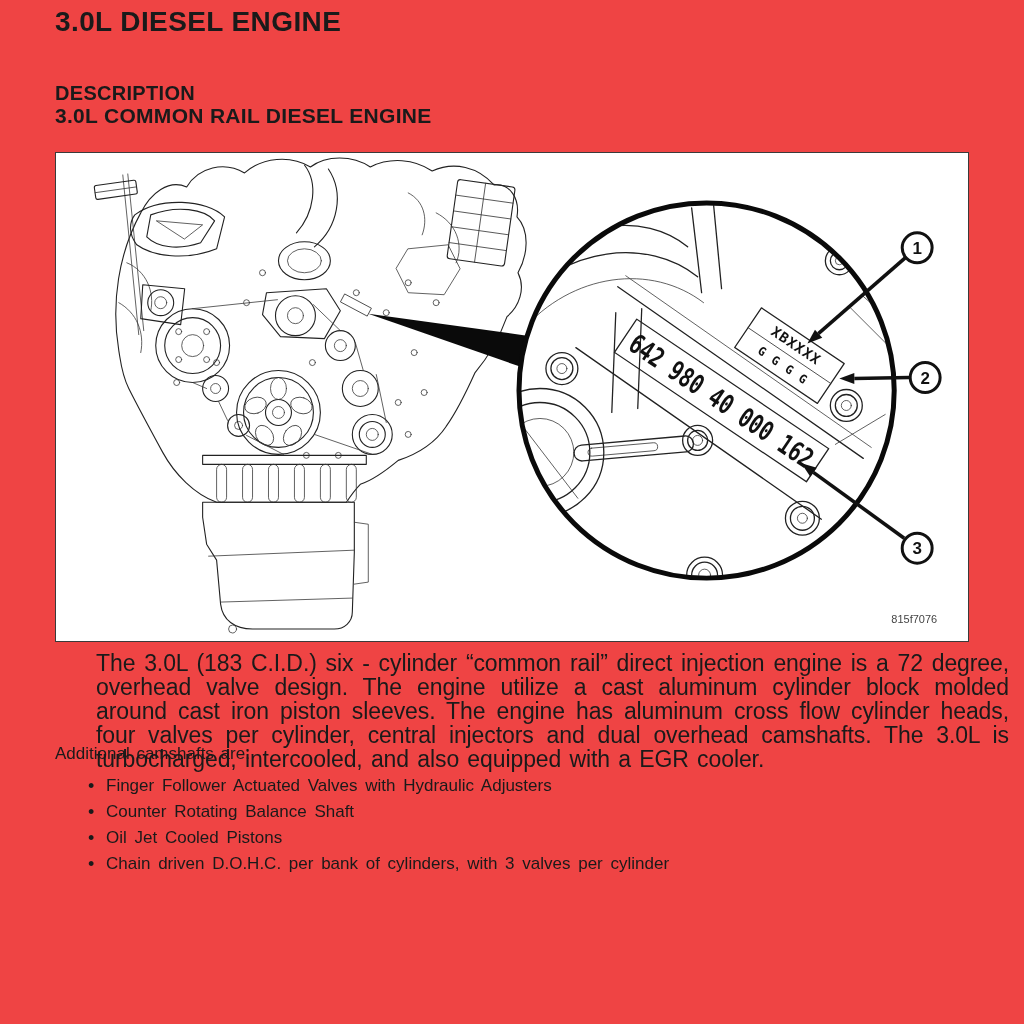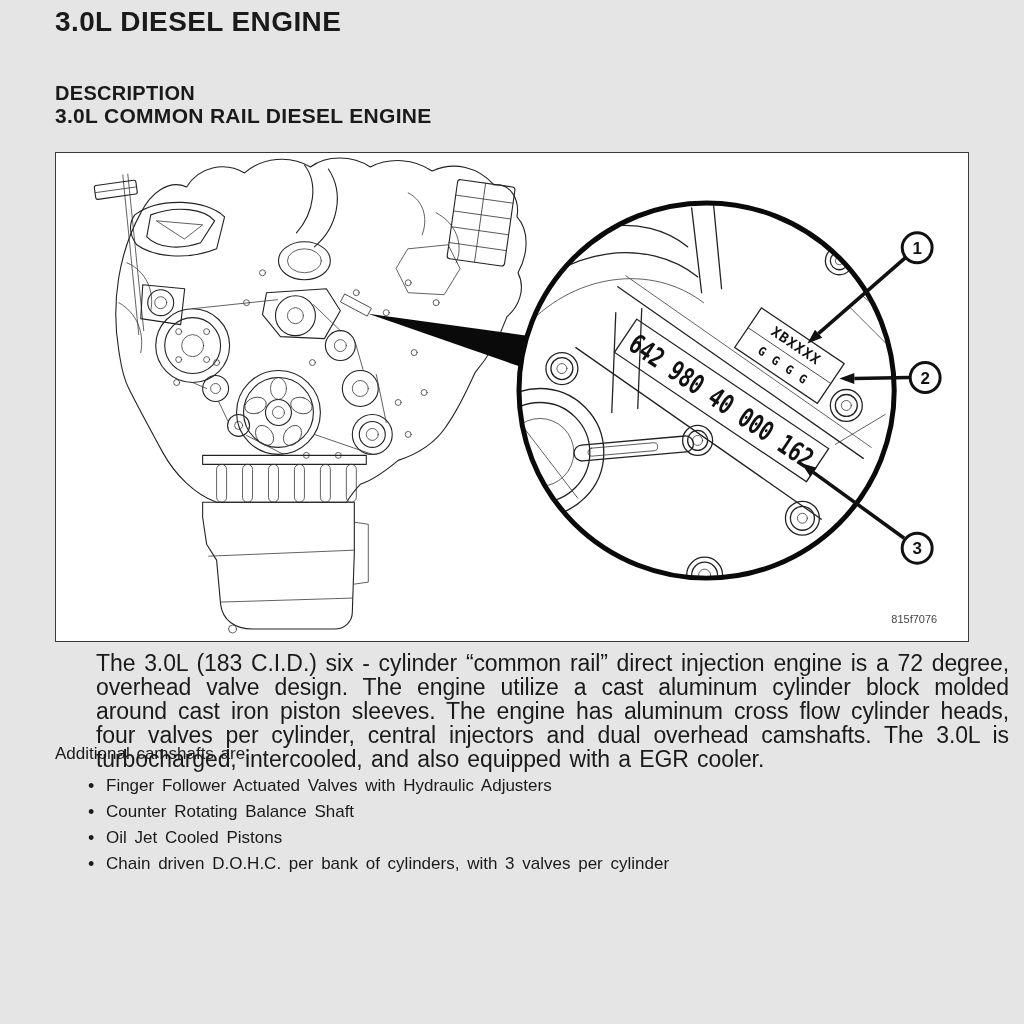--- a/index.html
+++ b/index.html
@@ -1,16 +1,16 @@
 <!DOCTYPE html>
 <html><head>
 <meta charset="utf-8">
 <style>
   html,body{margin:0;padding:0;background:#fff;}
-  .page{position:relative;width:1024px;height:1024px;background:#e5e5e5;
+  .page{position:relative;width:1024px;height:1024px;background:#ef4444;
         font-family:"Liberation Sans", sans-serif;color:#1a1a1a;overflow:hidden;}
   .h1{position:absolute;left:55px;top:6px;font-size:28px;font-weight:bold;letter-spacing:.4px;}
   .h2{position:absolute;left:55px;top:62px;font-size:20px;font-weight:bold;letter-spacing:.3px;margin-top:20px;}
   .h3{position:absolute;left:55px;top:104px;font-size:21px;font-weight:bold;letter-spacing:.3px;}
   .figure-box{position:absolute;left:55px;top:152px;width:912px;height:488px;
               border:1px solid #3a3a3a;background:#fff;}
   .figure-box svg{display:block;width:100%;height:100%;}
   .para{position:absolute;left:55px;top:651px;width:913px;font-size:23px;line-height:24px;
         text-align:justify;letter-spacing:-0.1px;word-spacing:2px;margin-left:41px;}
   .feat-intro{position:absolute;left:55px;top:744px;font-size:17px;word-spacing:2px;}

